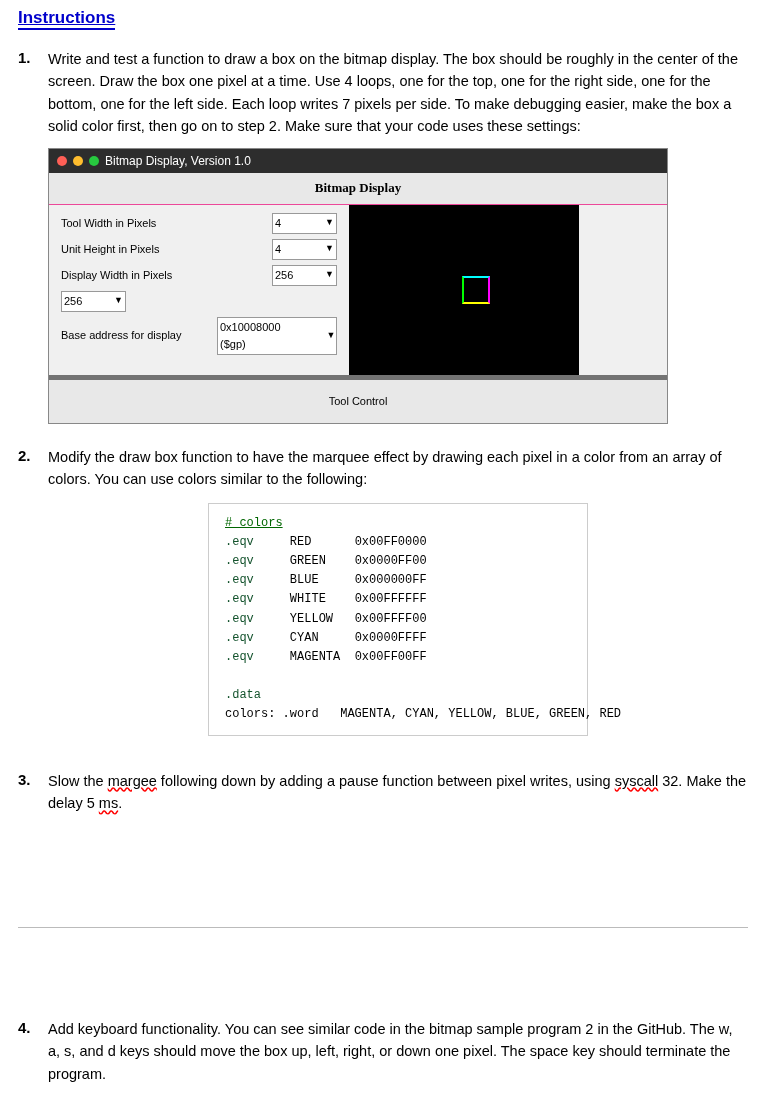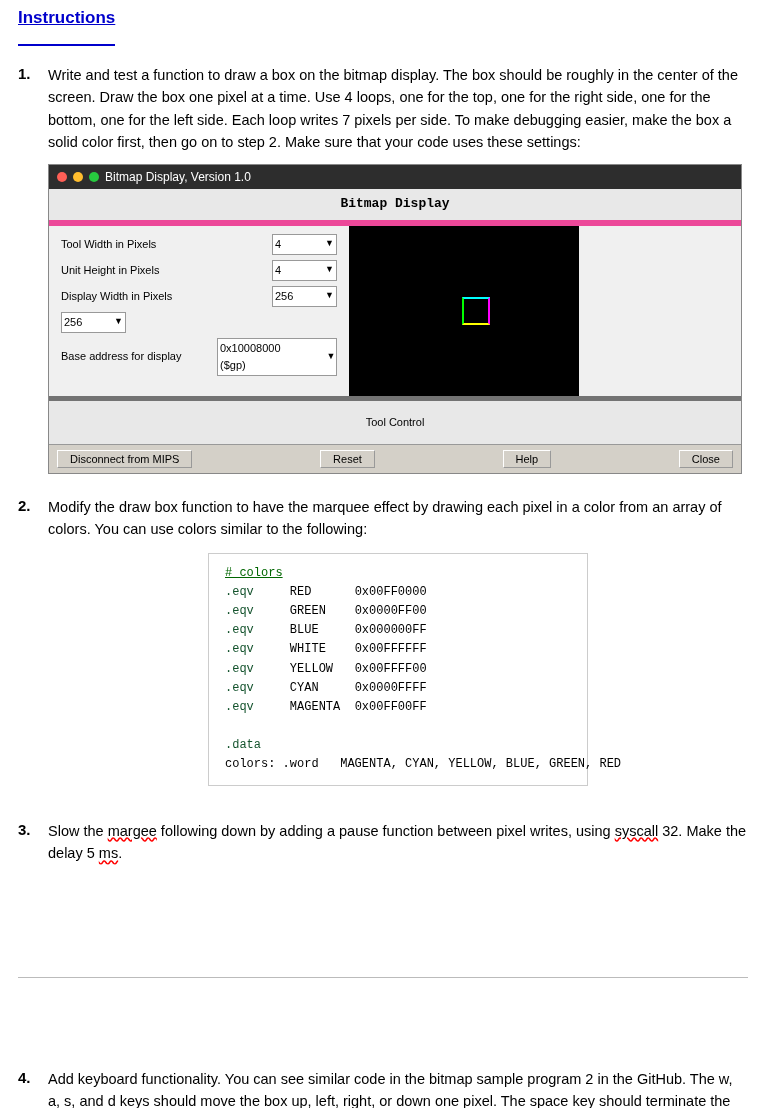--- a/index.html
+++ b/index.html
@@ -14,21 +14,21 @@
     .page-container {
       padding: 8px 18px 30px 18px;
     }
     .page-title {
       color: #0000cc;
       text-decoration: underline;
       font-size: 17px;
       font-weight: bold;
       font-family: Arial, sans-serif;
       border-bottom: 2px solid #0000cc;
-      padding-bottom: 16px;
+      padding-bottom: 0;
       margin-bottom: 18px;
       display: inline-block;
     }
     .instructions-list {
       list-style: none;
       padding: 0;
     }
     .instructions-list > li {
       display: flex;
       margin-bottom: 22px;
@@ -44,21 +44,21 @@
     .list-content {
       flex: 1;
       font-family: Arial, sans-serif;
       font-size: 14.5px;
       line-height: 1.55;
     }
     
     .bitmap-display-wrapper {
       margin-top: 10px;
       border: 1px solid #888;
-      width: 694px;
+      width: 620px;
     }
     .bitmap-titlebar {
       background: #2d2d2d;
       color: #fff;
       font-size: 12px;
       padding: 3px 8px;
       display: flex;
       align-items: center;
       gap: 6px;
     }
@@ -71,23 +71,23 @@
     .dot-green { background: #27c93f; }
     .bitmap-body {
       background: #f0f0f0;
       padding: 0;
     }
     .bitmap-header {
       text-align: center;
       font-weight: bold;
       font-size: 13px;
       background: #e8e8e8;
-      border-bottom: 6px solid #ec4899;
+      border-bottom: 1px solid #ec4899;
       padding: 5px 0;
-      font-family: Liberation Mono, monospace;
+      font-family: Liberation Serif, serif;
     }
     .bitmap-main {
       display: flex;
     }
     .bitmap-controls {
       width: 300px;
       padding: 8px 12px;
       font-size: 11.5px;
       font-family: Arial, sans-serif;
     }
@@ -249,26 +249,20 @@
                     <span>0x10008000 ($gp)</span>
                     <span class="select-arrow">▼</span>
                   </div>
                 </div>
               </div>
               <div class="bitmap-canvas">
                 <div class="marquee-box"></div>
               </div>
             </div>
             <div class="bitmap-toolcontrol">Tool Control</div>
-            <div class="bitmap-buttons">
-              <button class="bitmap-btn">Disconnect from MIPS</button>
-              <button class="bitmap-btn">Reset</button>
-              <button class="bitmap-btn">Help</button>
-              <button class="bitmap-btn">Close</button>
-            </div>
           </div>
         </div>
       </div>
     </li>
 
     <li>
       <span class="list-number">2.</span>
       <div class="list-content">
         <span>Modify the draw box function to have the marquee effect by drawing each pixel in a color from an array of colors. You can use colors similar to the following:</span>
 

